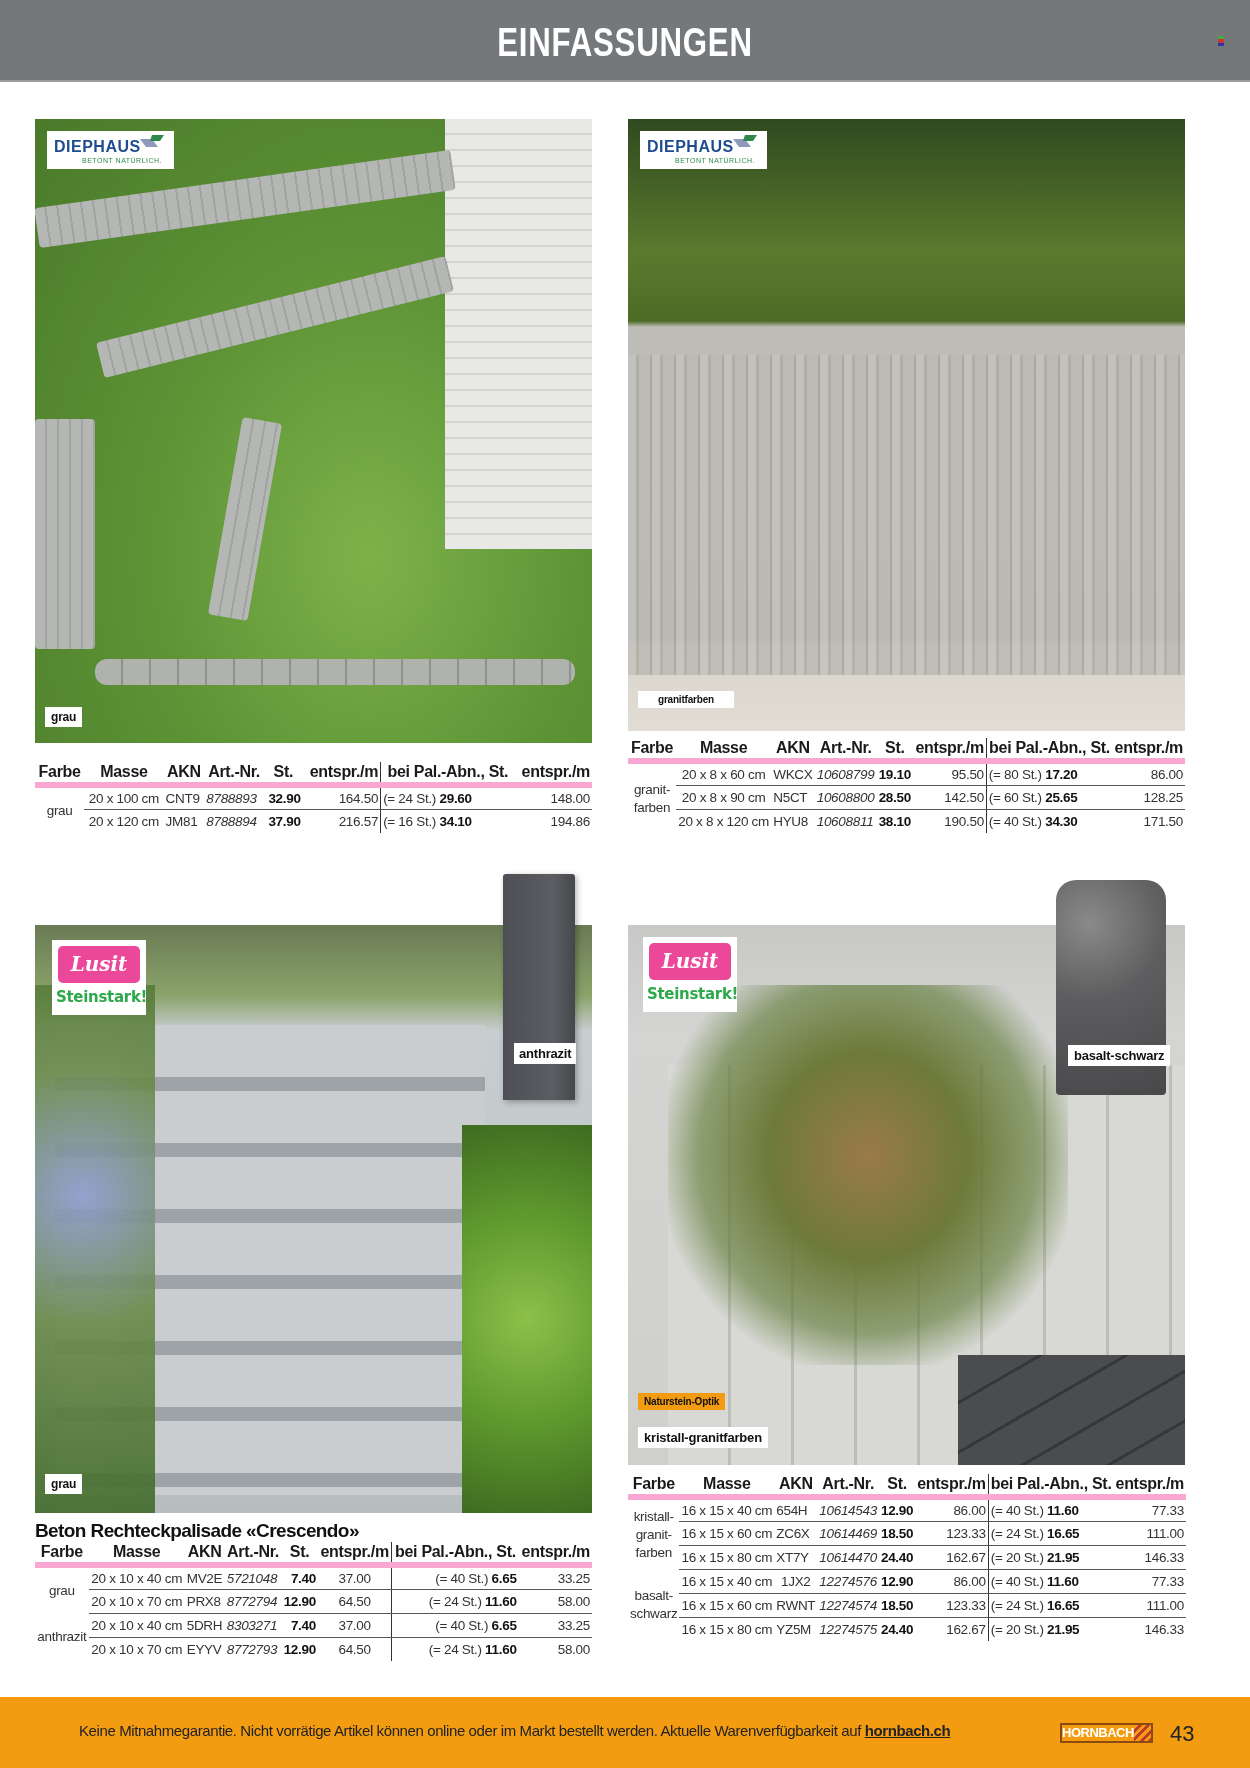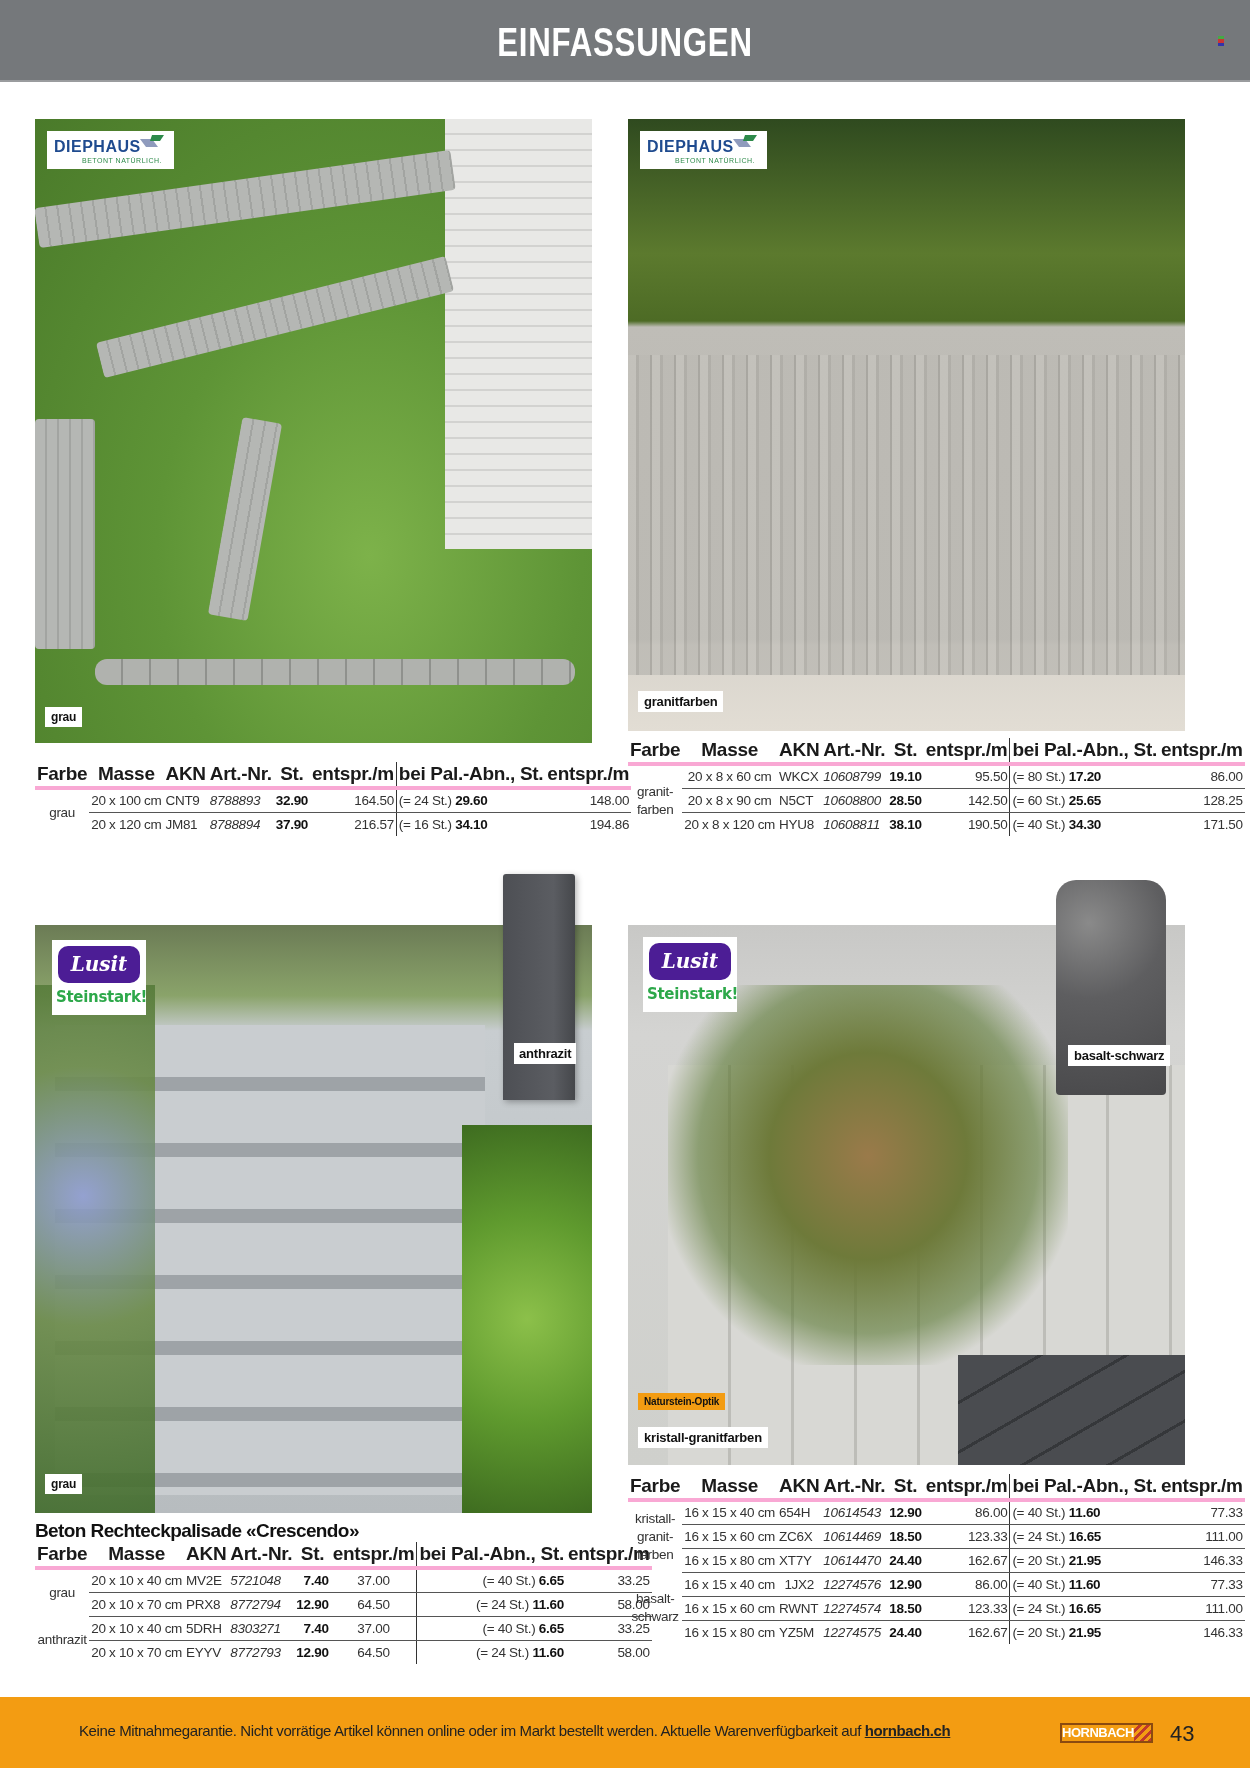--- a/index.html
+++ b/index.html
@@ -32,30 +32,30 @@
   .post { position: absolute; }
   .post-anthrazit { left: 503px; top: 874px; width: 72px; height: 226px; background: linear-gradient(90deg, #4d4f54 0, #5b5d62 70%, #45474b 100%); border-radius: 3px 3px 0 0; box-shadow: 2px 2px 6px rgba(0,0,0,0.3); }
   .post-basalt { left: 1056px; top: 880px; width: 110px; height: 215px; background: radial-gradient(circle at 30% 20%, #8a8a8a 0, #5e5e60 40%, #48484a 100%); border-radius: 20px 20px 4px 4px; }
 
   .logo-diephaus { position: absolute; width: 127px; height: 38px; background: #fff; }
   .logo-diephaus .name { position: absolute; left: 7px; top: 7px; font-weight: bold; font-size: 16px; color: #1f4b8f; letter-spacing: 0.5px; }
   .logo-diephaus .tag { position: absolute; left: 35px; top: 26px; font-size: 7px; color: #2d8a4a; letter-spacing: 0.5px; }
   .logo-diephaus .mark { position: absolute; right: 8px; top: 4px; width: 28px; height: 18px; }
 
   .logo-lusit { position: absolute; width: 94px; height: 75px; background: #fff; }
-  .logo-lusit .badge { position: absolute; left: 6px; top: 6px; width: 82px; height: 37px; background: #4c1d95; border-radius: 10px; color: #fff; font-family: "DejaVu Serif", serif; font-style: italic; font-weight: bold; font-size: 20px; text-align: center; line-height: 37px; }
+  .logo-lusit .badge { position: absolute; left: 6px; top: 6px; width: 82px; height: 37px; background: #ec4899; border-radius: 5px; color: #fff; font-family: "DejaVu Serif", serif; font-style: italic; font-weight: bold; font-size: 20px; text-align: center; line-height: 37px; }
   .logo-lusit .slogan { position: absolute; left: 4px; top: 48px; font-weight: bold; font-size: 15px; color: #2da84a; font-family: "DejaVu Sans", sans-serif; letter-spacing: -0.3px; }
 
   .color-tag { position: absolute; background: #fff; font-weight: bold; font-size: 14px; padding: 4px 7px; color: #111; font-family: "Liberation Sans", sans-serif; letter-spacing: -0.2px; }
   .color-tag.orange { background: #f39c12; }
 
   .product { position: absolute; width: 560px; }
   .product-title { font-family: "Liberation Sans", sans-serif; font-weight: bold; font-size: 19px; letter-spacing: -0.6px; color: #111; white-space: nowrap; }
   table.pt { width: 100%; border-collapse: collapse; font-size: 13.5px; font-family: "Liberation Sans", sans-serif; letter-spacing: -0.3px; }
-  table.pt th { font-weight: bold; font-size: 19px; padding: 1px 2px; border-bottom: 4px solid #f9a8d4; white-space: nowrap; }
+  table.pt th { font-weight: bold; font-size: 16px; padding: 1px 2px; border-bottom: 6px solid #f9a8d4; white-space: nowrap; }
   table.pt td { padding: 1px 2px; height: 24px; white-space: nowrap; color: #333; }
   table.pt td.sep, table.pt th.sep { border-left: 1.5px solid #333; }
   table.pt tr.line td:not(.farbe) { border-bottom: 1.5px solid #555; }
   table.pt tr.groupend td { border-bottom: 1.5px solid #555; }
   table.pt td.farbe { text-align: center; vertical-align: middle; line-height: 18px; color: #333; white-space: normal; }
   table.pt td.art { font-style: italic; }
   table.pt td.st, table.pt span.bp { font-weight: bold; color: #111; }
   .r { text-align: right; }
   .c { text-align: center; }
 
@@ -96,21 +96,21 @@
 <div class="photo photo-2">
   <div class="stone"></div>
   <div class="logo-diephaus" style="left:12px;top:12px;">
     <span class="name">DIEPHAUS</span>
     <span class="tag">BETONT NATÜRLICH.</span>
     <svg class="mark" viewBox="0 0 28 18">
         <polygon points="2,4 14,4 20,12 8,12" fill="#8f9bbd"></polygon>
         <polygon points="14,0 26,0 22,6 12,6" fill="#2d8a4a"></polygon>
       </svg>
   </div>
-  <span class="color-tag" style="left:10px;top:572px;font-size:13px;padding:3px 6px;">granitfarben</span>
+  <span class="color-tag" style="left:10px;top:572px;font-size:10px;padding:3px 20px;">granitfarben</span>
 </div>
 
 <div class="product" style="left:35px;top:762px;width:557px;">
   <table class="pt">
     <thead>
         <tr>
       <th class="c">Farbe</th>
       <th class="c">Masse</th>
       <th class="c">AKN</th>
       <th class="c">Art.-Nr.</th>

